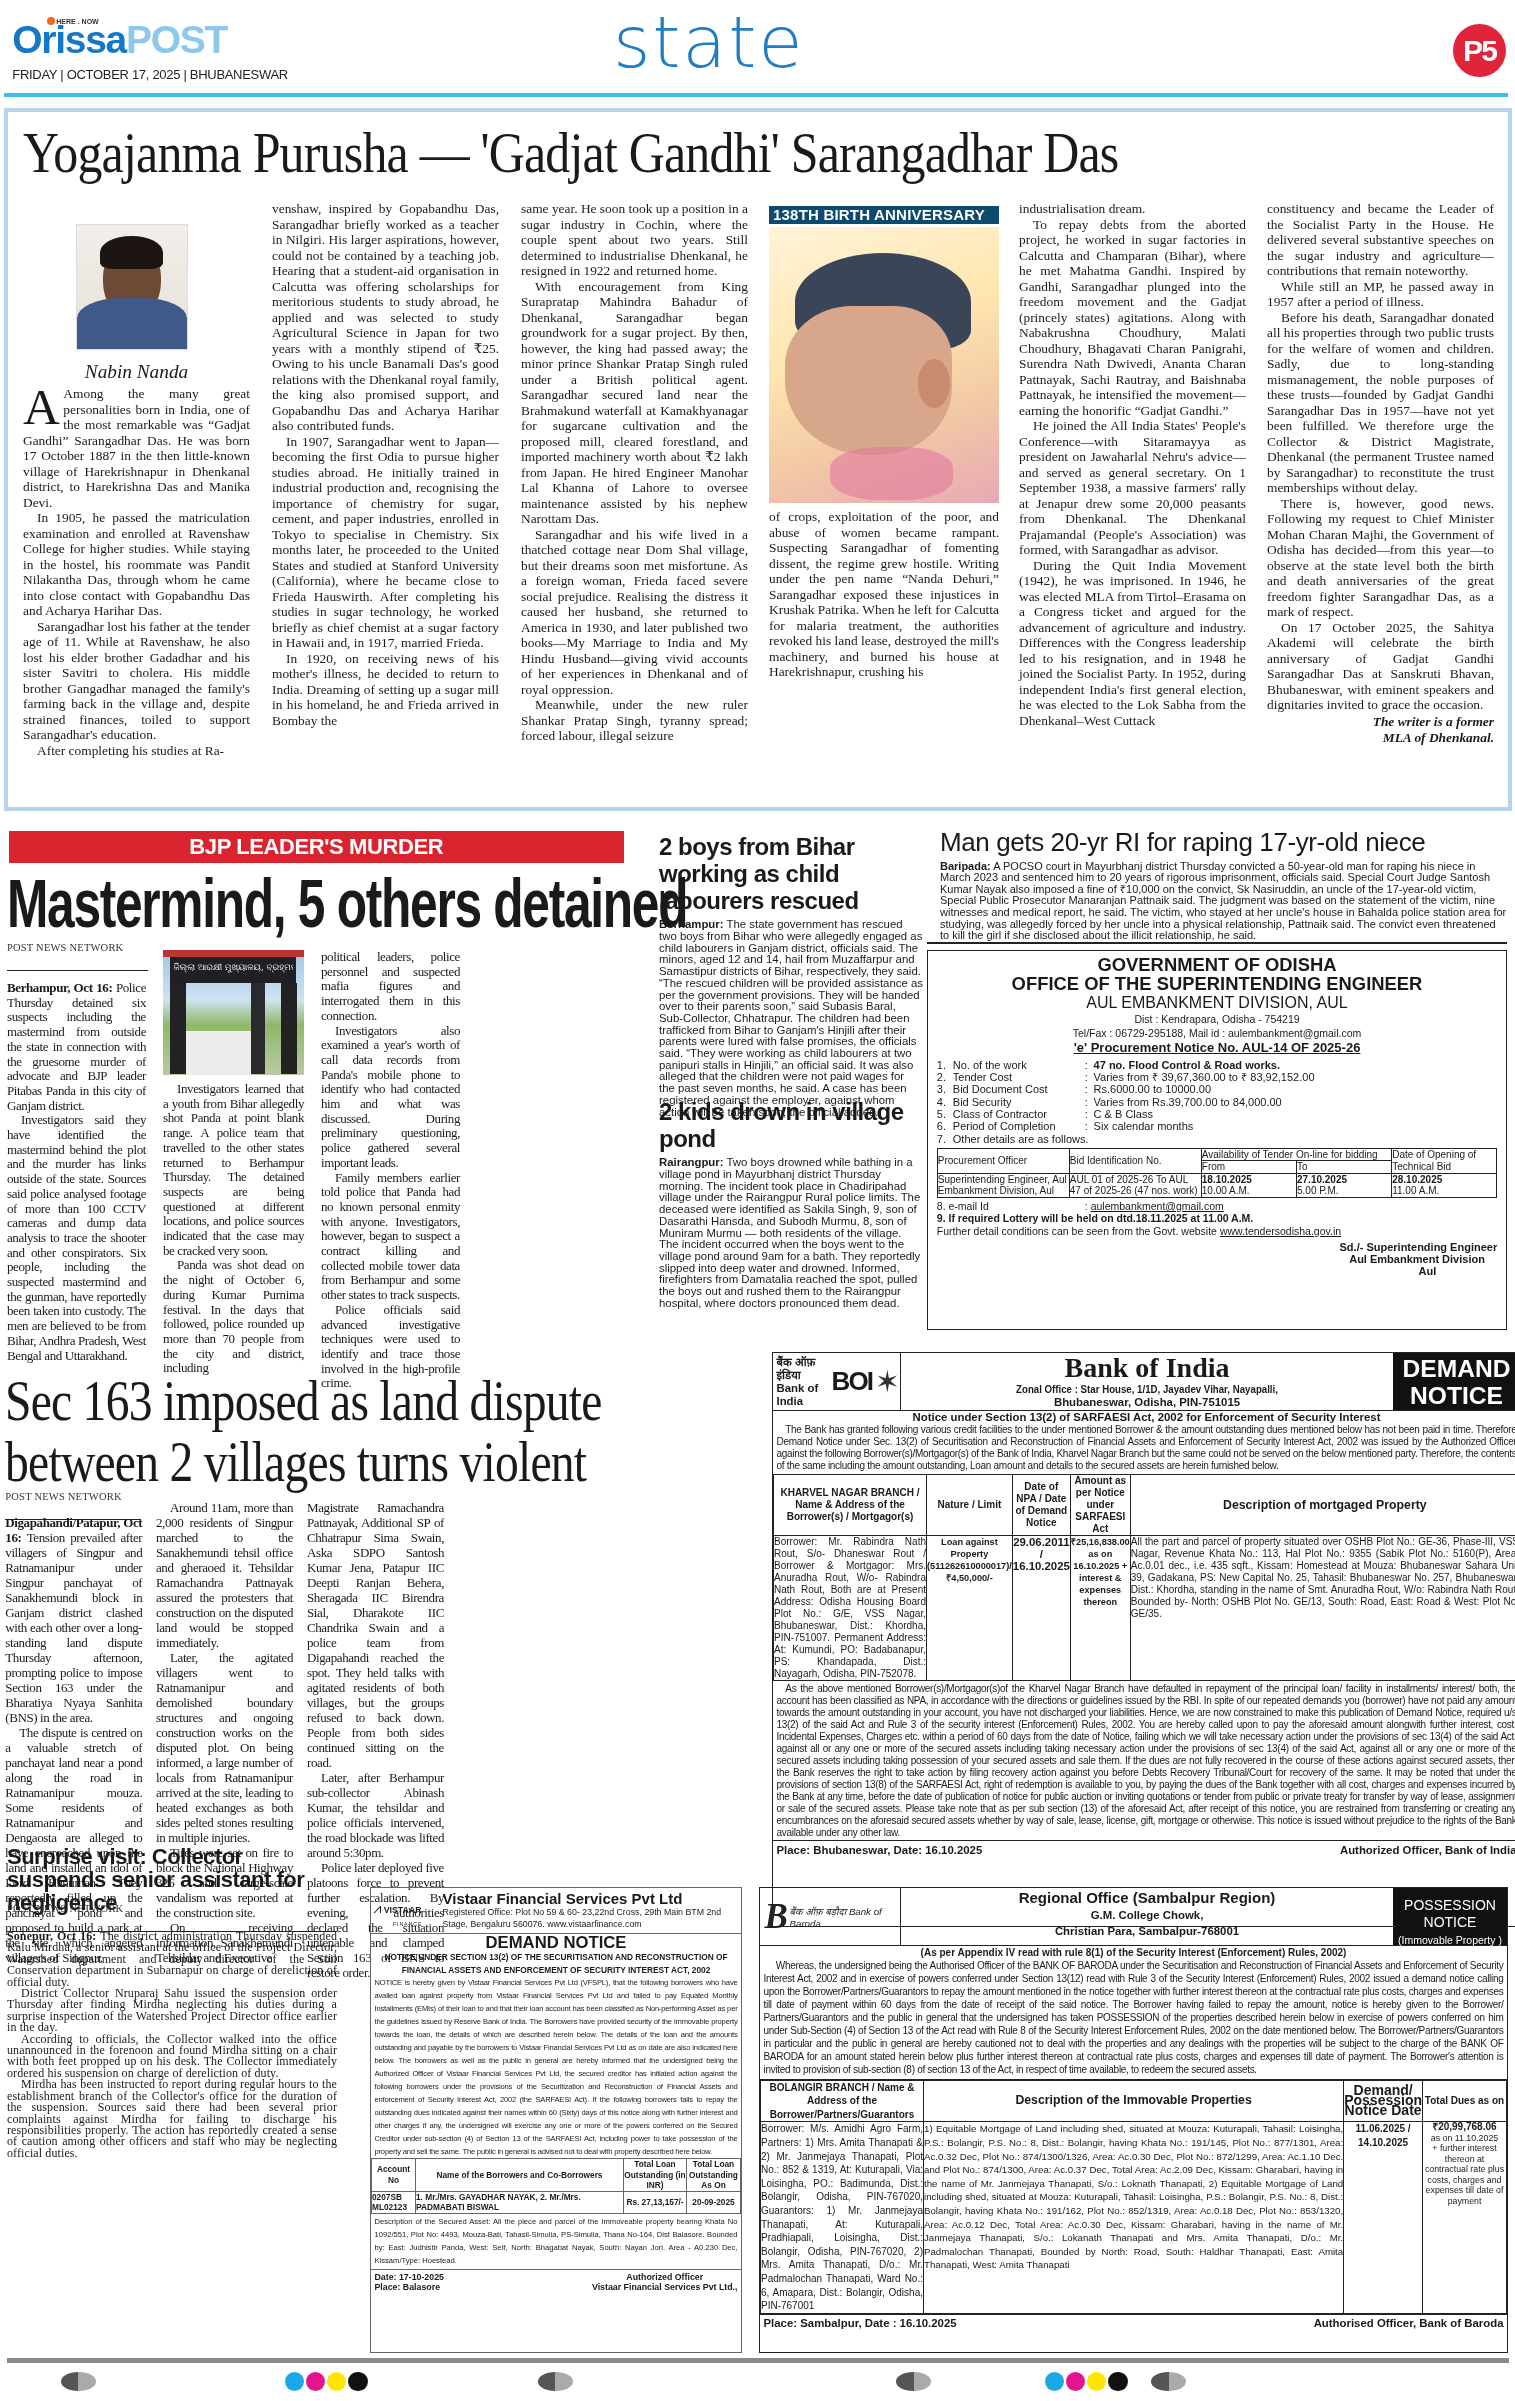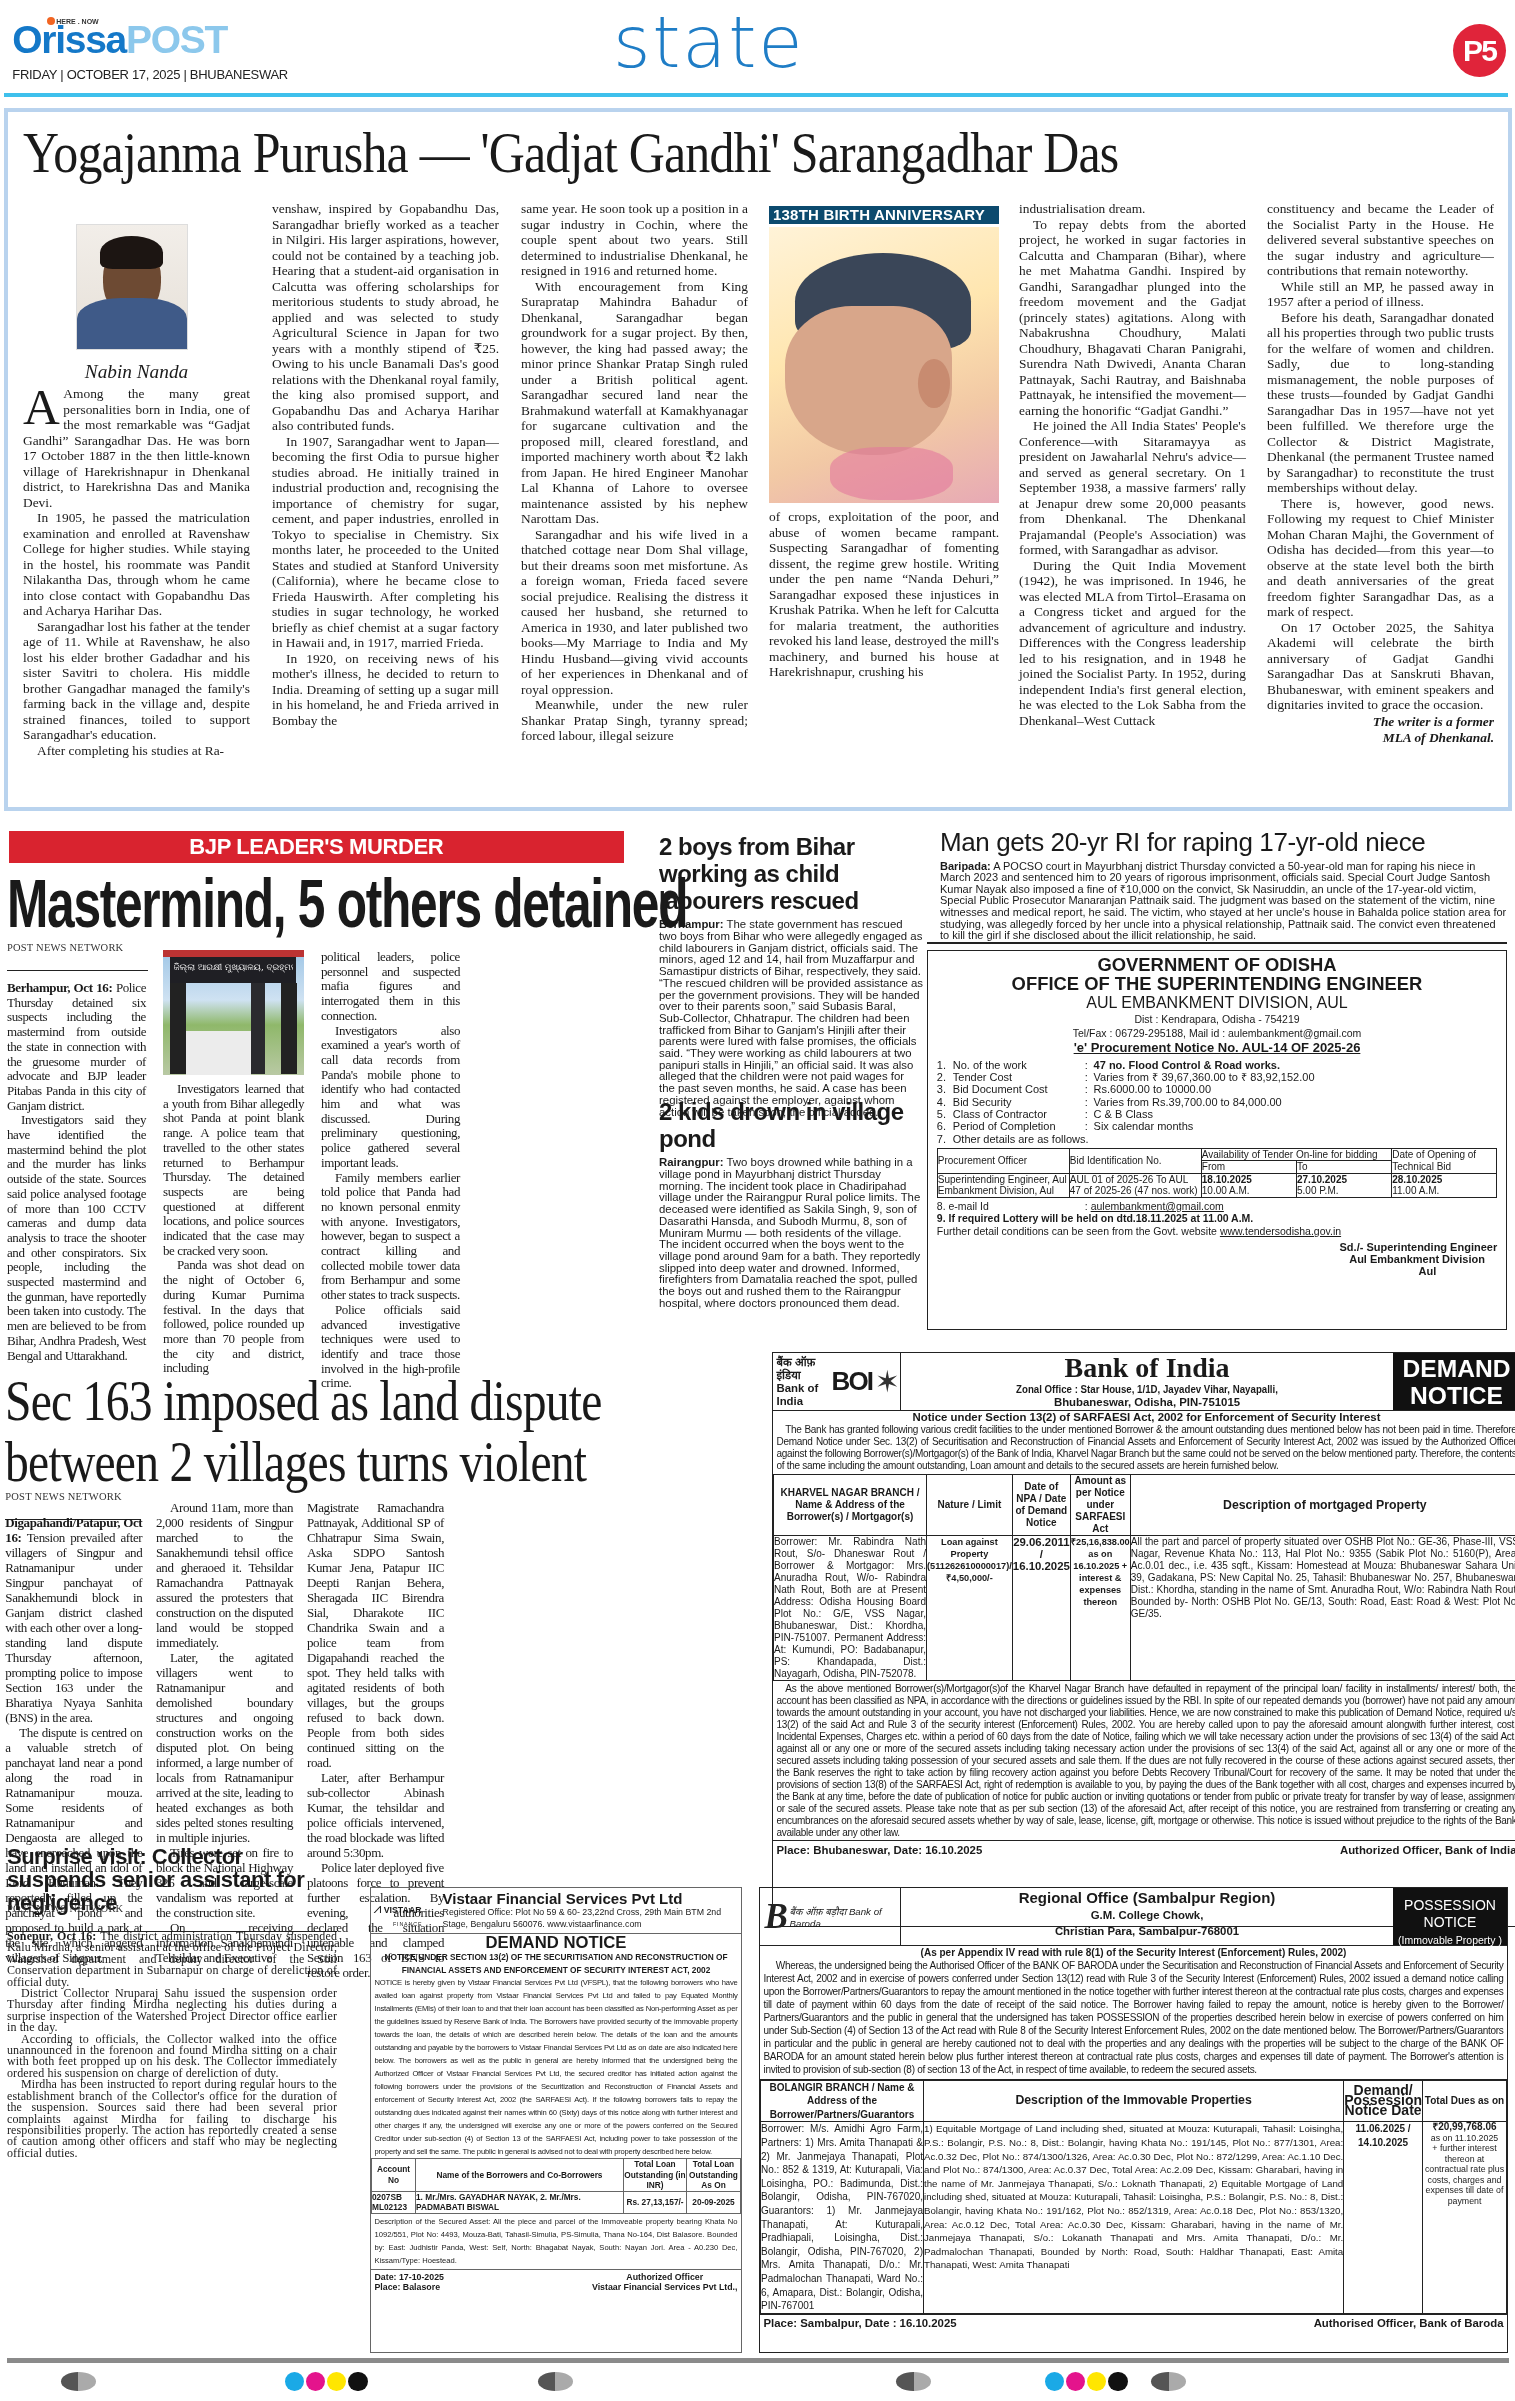--- a/index.html
+++ b/index.html
@@ -74,21 +74,21 @@
   <p>After completing his studies at Ra-</p>
 </div>
 
 <div class="abs body-txt" style="left:272px;top:201px;width:227px">
   <p class="noind">venshaw, inspired by Gopabandhu Das, Sarangadhar briefly worked as a teacher in Nilgiri. His larger aspirations, however, could not be contained by a teaching job. Hearing that a student-aid organisation in Calcutta was offering scholarships for meritorious students to study abroad, he applied and was selected to study Agricultural Science in Japan for two years with a monthly stipend of ₹25. Owing to his uncle Banamali Das's good relations with the Dhenkanal royal family, the king also promised support, and Gopabandhu Das and Acharya Harihar also contributed funds.</p>
   <p>In 1907, Sarangadhar went to Japan—becoming the first Odia to pursue higher studies abroad. He initially trained in industrial production and, recognising the importance of chemistry for sugar, cement, and paper industries, enrolled in Tokyo to specialise in Chemistry. Six months later, he proceeded to the United States and studied at Stanford University (California), where he became close to Frieda Hauswirth. After completing his studies in sugar technology, he worked briefly as chief chemist at a sugar factory in Hawaii and, in 1917, married Frieda.</p>
   <p>In 1920, on receiving news of his mother's illness, he decided to return to India. Dreaming of setting up a sugar mill in his homeland, he and Frieda arrived in Bombay the</p>
 </div>
 
 <div class="abs body-txt" style="left:521px;top:201px;width:227px">
-  <p class="noind">same year. He soon took up a position in a sugar industry in Cochin, where the couple spent about two years. Still determined to industrialise Dhenkanal, he resigned in 1916 and returned home.</p>
+  <p class="noind">same year. He soon took up a position in a sugar industry in Cochin, where the couple spent about two years. Still determined to industrialise Dhenkanal, he resigned in 1922 and returned home.</p>
   <p>With encouragement from King Surapratap Mahindra Bahadur of Dhenkanal, Sarangadhar began groundwork for a sugar project. By then, however, the king had passed away; the minor prince Shankar Pratap Singh ruled under a British political agent. Sarangadhar secured land near the Brahmakund waterfall at Kamakhyanagar for sugarcane cultivation and the proposed mill, cleared forestland, and imported machinery worth about ₹2 lakh from Japan. He hired Engineer Manohar Lal Khanna of Lahore to oversee maintenance assisted by his nephew Narottam Das.</p>
   <p>Sarangadhar and his wife lived in a thatched cottage near Dom Shal village, but their dreams soon met misfortune. As a foreign woman, Frieda faced severe social prejudice. Realising the distress it caused her husband, she returned to America in 1930, and later published two books—My Marriage to India and My Hindu Husband—giving vivid accounts of her experiences in Dhenkanal and of royal oppression.</p>
   <p>Meanwhile, under the new ruler Shankar Pratap Singh, tyranny spread; forced labour, illegal seizure</p>
 </div>
 
 <div class="abs" style="left:769px;top:206px;width:230px;height:18.4px;background:#0c4a6e;color:#fff;font-family:'Liberation Sans',sans-serif;font-weight:bold;font-size:15px;line-height:18.4px;padding-left:4px;letter-spacing:0.2px">138TH BIRTH ANNIVERSARY</div>
 <div class="abs portrait" style="left:769px;top:227px;width:230px;height:276px">
   <div style="position:absolute;left:26px;top:26px;width:176px;height:97px;border-radius:50% 50% 20% 30%;background:#3a4658"></div>
   <div style="position:absolute;left:16px;top:79px;width:167px;height:149px;border-radius:40% 35% 45% 50%;background:#d8a68a"></div>
   <div style="position:absolute;left:149px;top:132px;width:32px;height:49px;border-radius:50%;background:#c88b70"></div>

